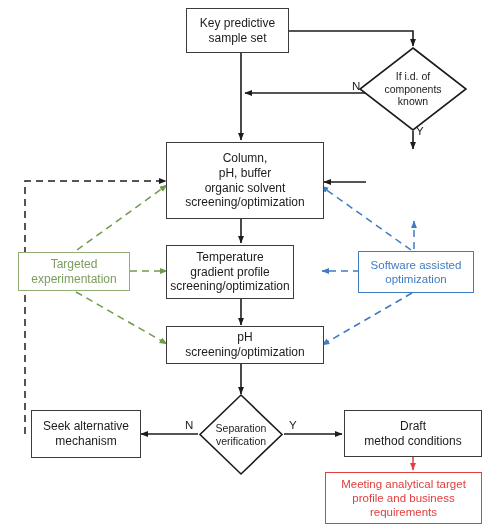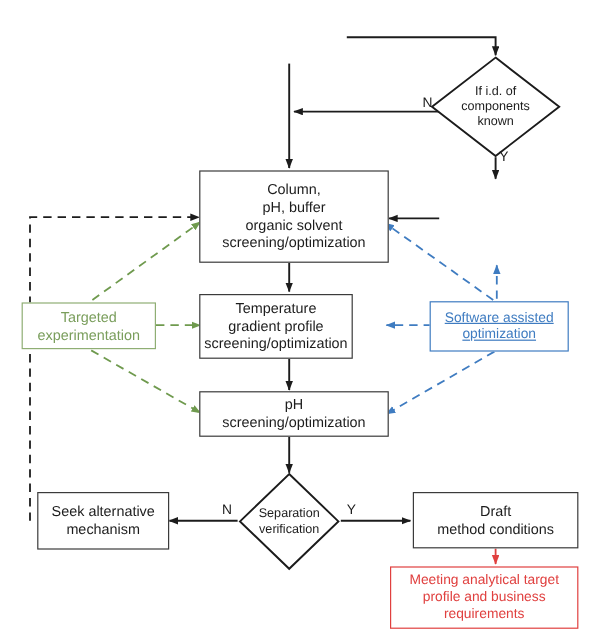--- a/index.html
+++ b/index.html
@@ -19,21 +19,21 @@
     display:flex;align-items:center;justify-content:center;
     text-align:center;
     line-height:1.22;
     background:#ffffff;
     z-index:2;
   }
   .node .txt{display:block;width:100%;white-space:pre-line;}
 
   .box-black{border:1.6px solid #3b3b3b;color:#1c1c1c;}
   .box-green{border:1.4px solid #8fae74;color:#7a9e5c;}
-  .box-blue{border:1.4px solid #3f7cc1;color:#3f7cc1;text-decoration:underline;}
+  .box-blue{border:1.4px solid #3f7cc1;color:#3f7cc1;}
   .box-red{border:1.4px solid #e0403f;color:#e0403f;}
 
   .diamond{
     position:absolute;
     z-index:2;
     display:flex;align-items:center;justify-content:center;
   }
   .diamond .dshape{
     position:absolute;left:0;top:0;width:100%;height:100%;
   }
@@ -111,20 +111,24 @@
       <path d="M411,250 L321,186" marker-end="url(#ah-blue)"></path>
       <path d="M360,271 L322,271" marker-end="url(#ah-blue)"></path>
       <path d="M412,293 L322,345" marker-end="url(#ah-blue)"></path>
     </g>
 
     <g stroke="#e0403f" stroke-width="1.5" fill="none" stroke-dasharray="6,4">
       <path d="M413,457 L413,470" marker-end="url(#ah-red)"></path>
     </g>
   </svg>
 
+  <div class="node box-black fs12" style="left:186px;top:8px;width:103px;height:45px;">
+    <span class="txt">Key predictive
+sample set</span>
+  </div>
 
   <div class="diamond" style="left:358px;top:46px;width:110px;height:86px;">
     <svg class="dshape" viewBox="0 0 110 86">
       <polygon points="55,2 108,43 55,84 2,43" fill="#ffffff" stroke="#1c1c1c" stroke-width="1.6"></polygon>
     </svg>
     <span class="dlabel fs10">If i.d. of
 components
 known</span>
   </div>
   <div class="edge-label fs11" style="left:352px;top:80px;">N</div>

